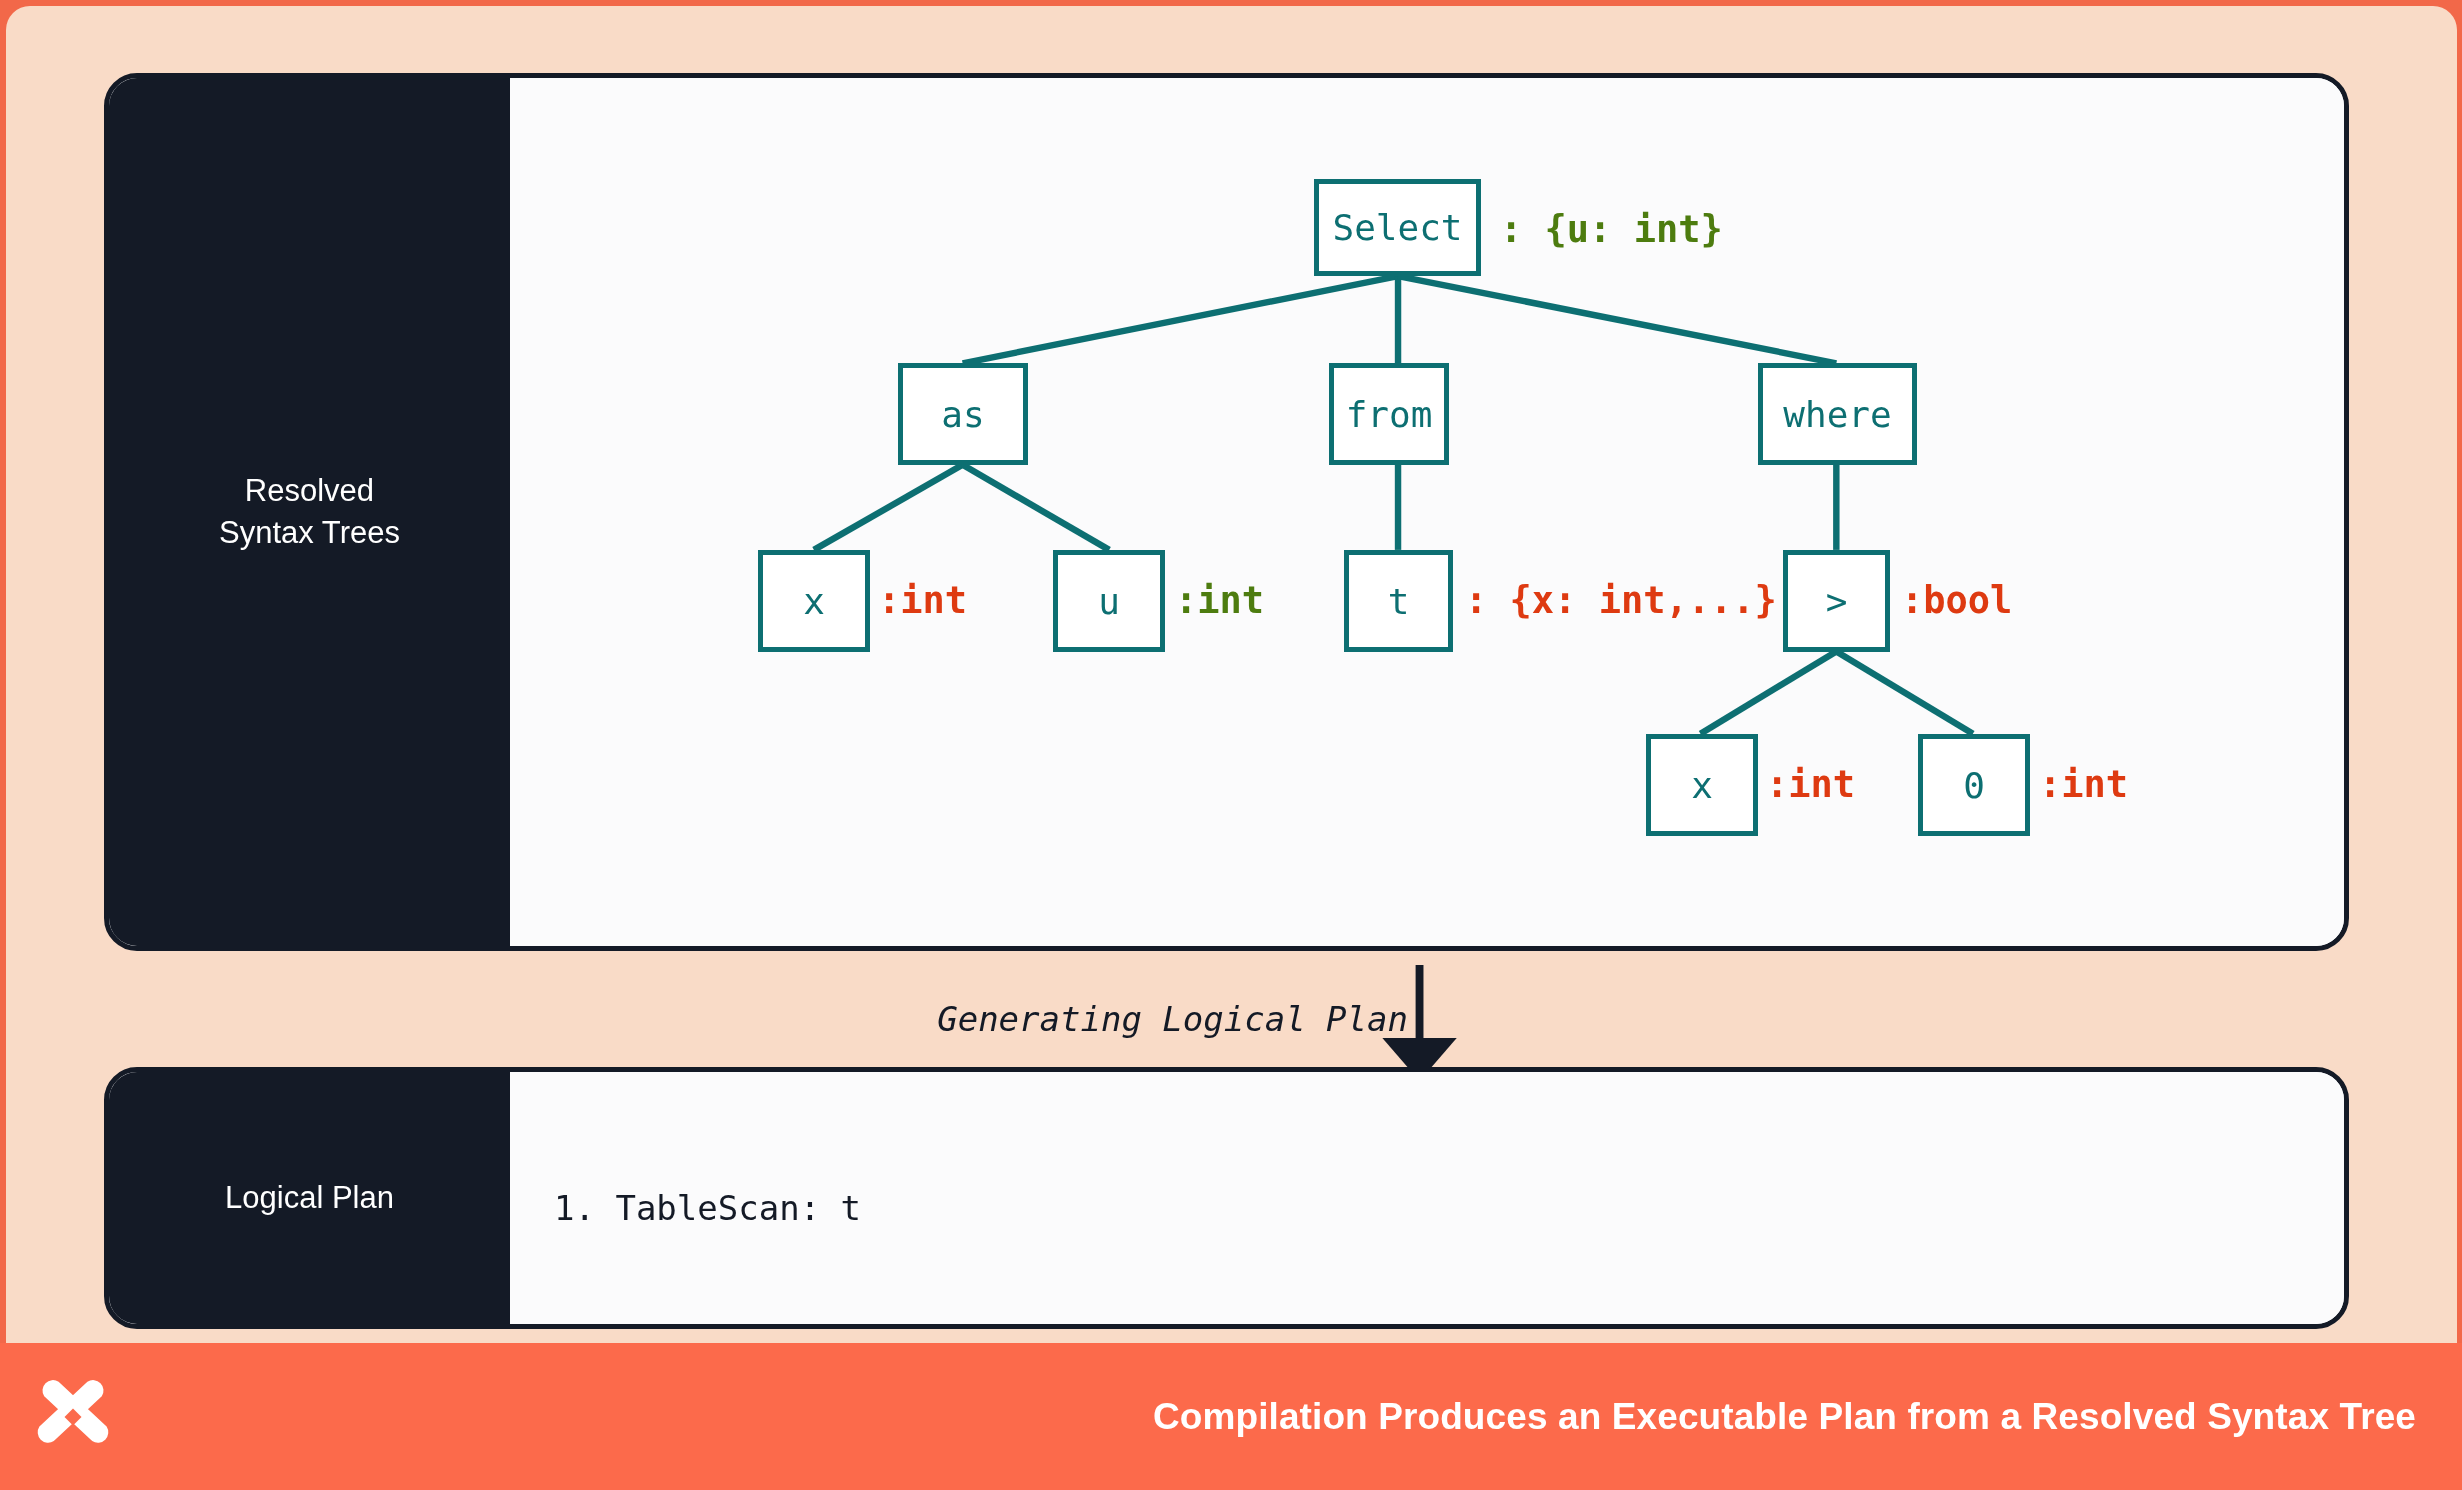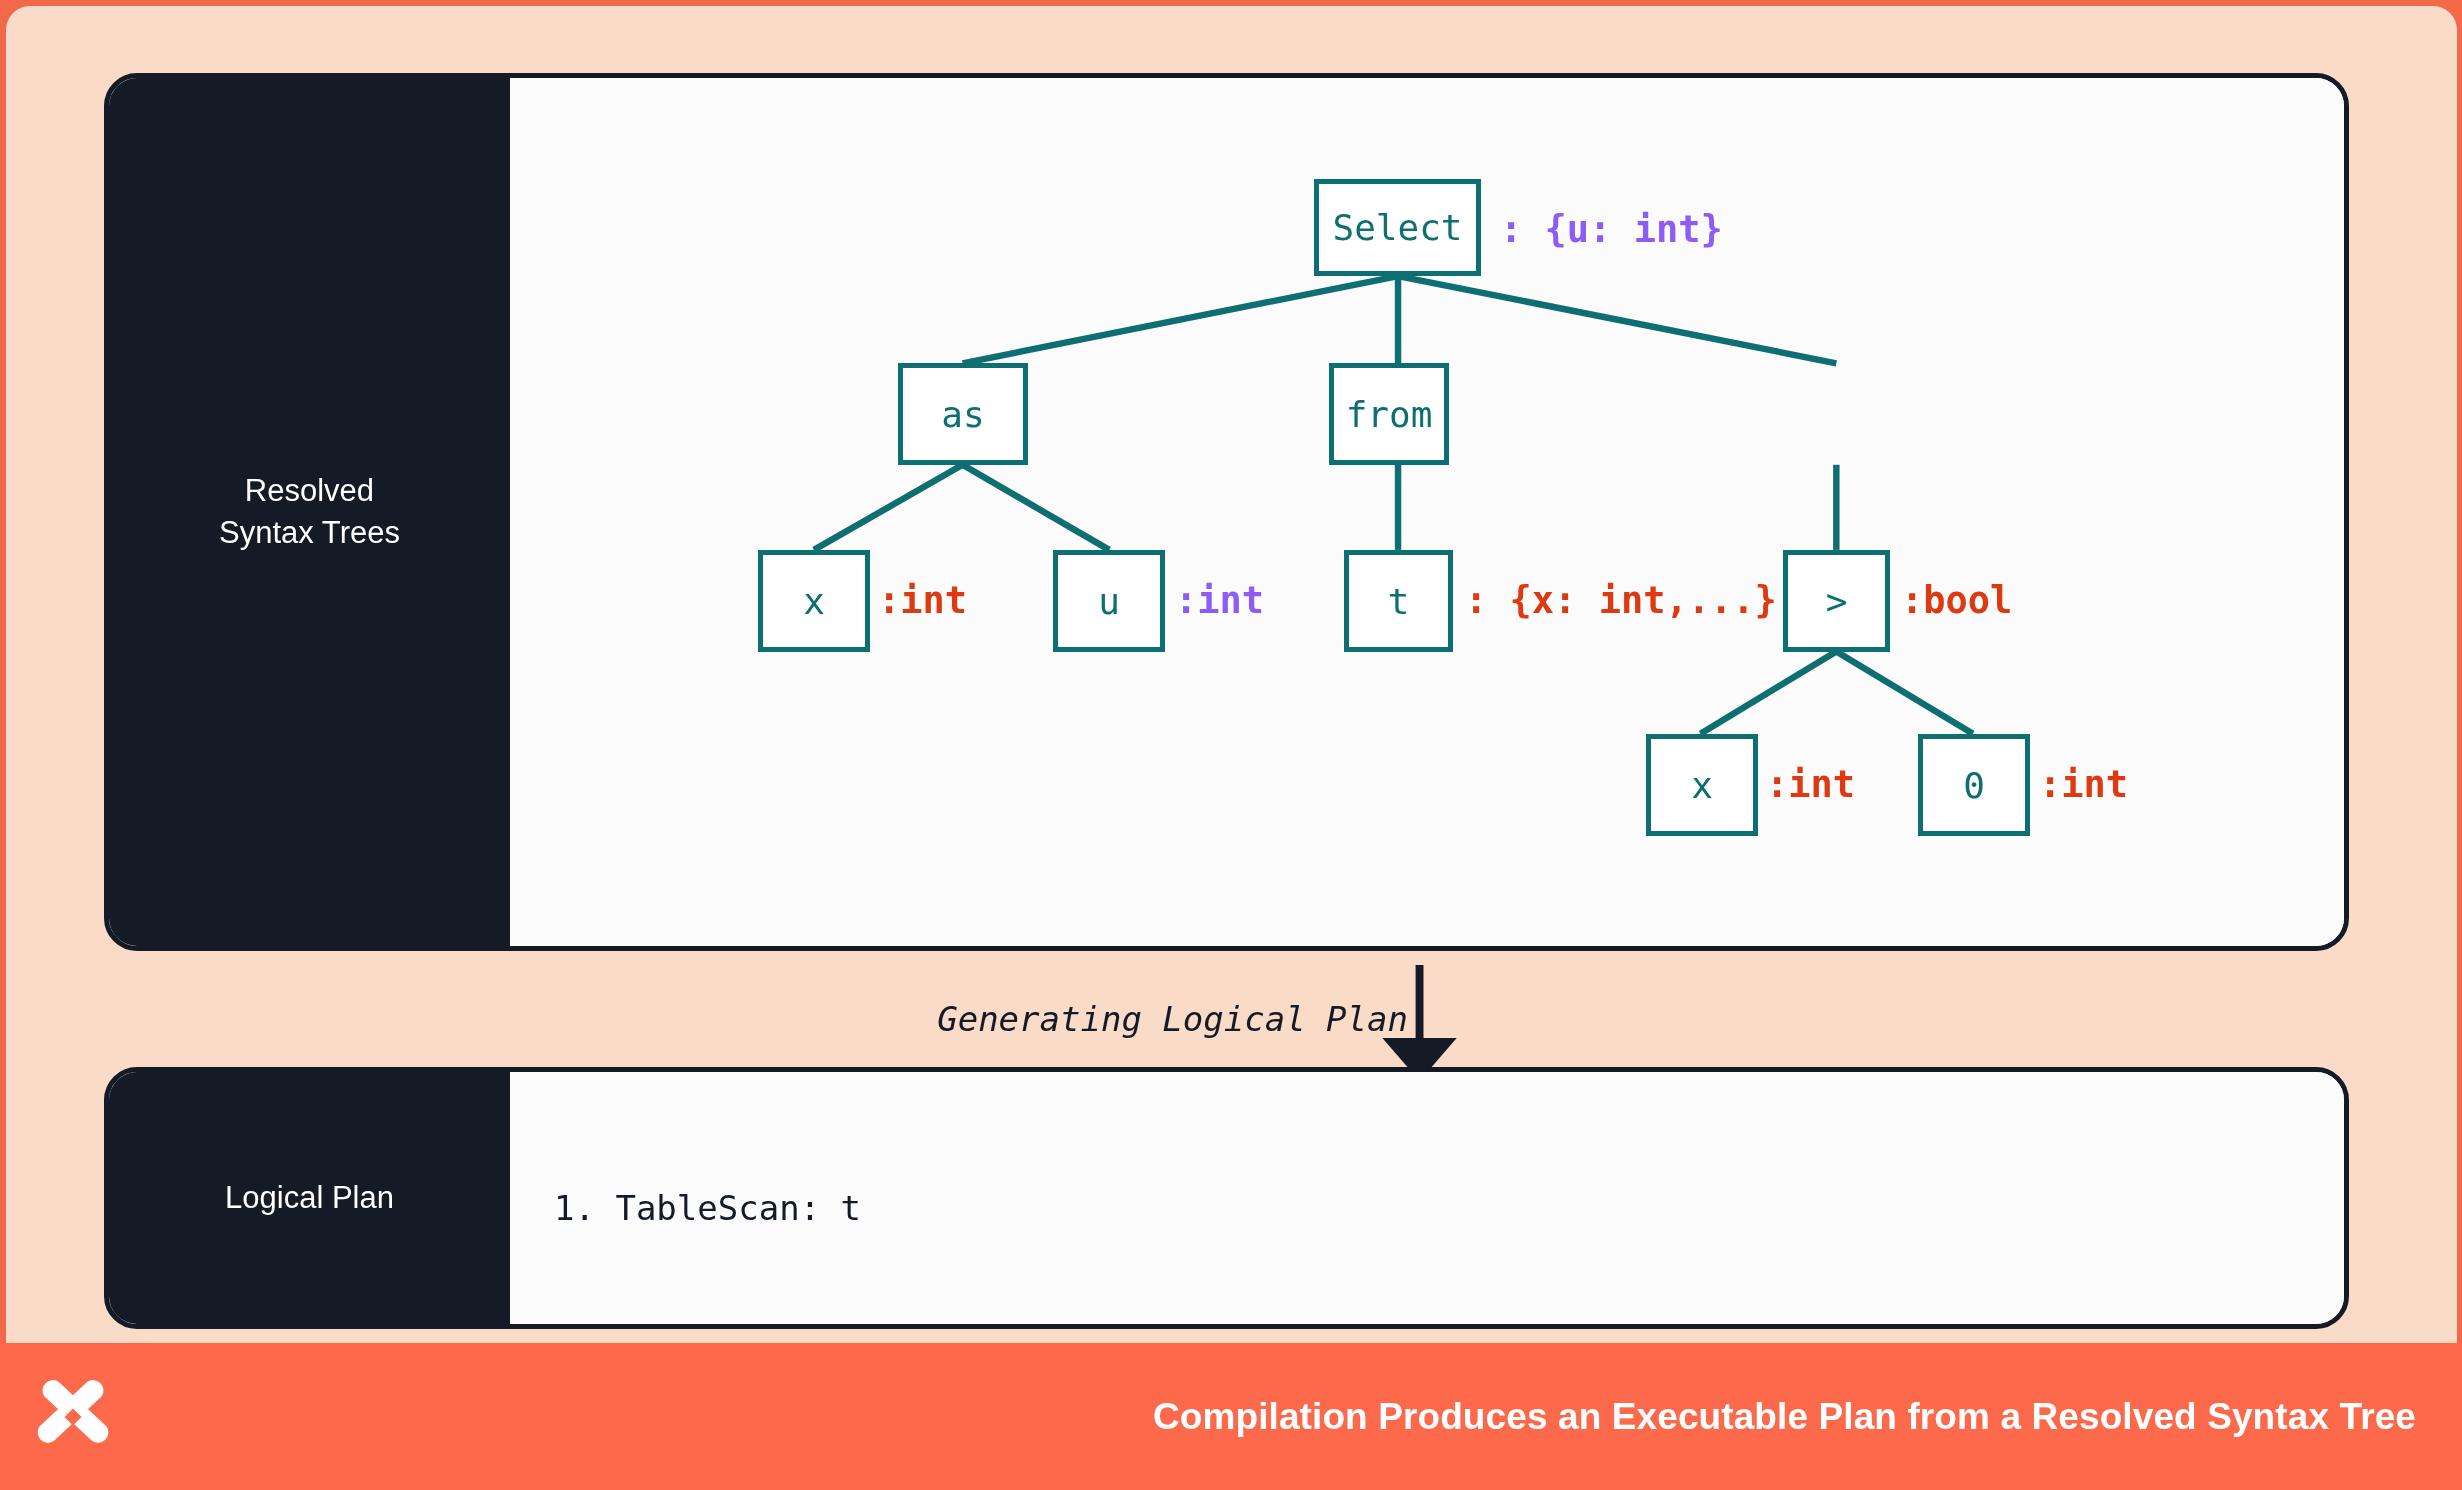--- a/index.html
+++ b/index.html
@@ -66,21 +66,21 @@
   .ann{
     position:absolute;
     font-family:"DejaVu Sans Mono", monospace;
     font-size:37px;
     font-weight:bold;
     white-space:pre;
     z-index:3;
     line-height:1;
   }
   .ann.red{ color:#de3a11; }
-  .ann.dark{ color:#8b5cf6; }
+  .ann.dark{ color:#4d7c0f; }
 
   
   .plan-list{
     position:absolute; left:44px; top:24px;
     font-family:"DejaVu Sans Mono", monospace;
     font-size:34px;
     color:#141a26;
     line-height:1.33;
     white-space:pre;
   }
@@ -150,20 +150,23 @@
         <div class="ann dark" style="left:990px; top:133px;">: {u: int}</div>
 
         <div class="node" style="left:388px; top:285px; width:130px; height:102px;">
           <span>as</span>
         </div>
 
         <div class="node" style="left:819px; top:285px; width:120px; height:102px;">
           <span>from</span>
         </div>
 
+        <div class="node" style="left:1248px; top:285px; width:159px; height:102px;">
+          <span>where</span>
+        </div>
 
         <div class="node" style="left:248px; top:472px; width:112px; height:102px;">
           <span>x</span>
         </div>
         <div class="ann red" style="left:368px; top:504px;">:int</div>
 
         <div class="node" style="left:543px; top:472px; width:112px; height:102px;">
           <span>u</span>
         </div>
         <div class="ann dark" style="left:665px; top:504px;">:int</div>

